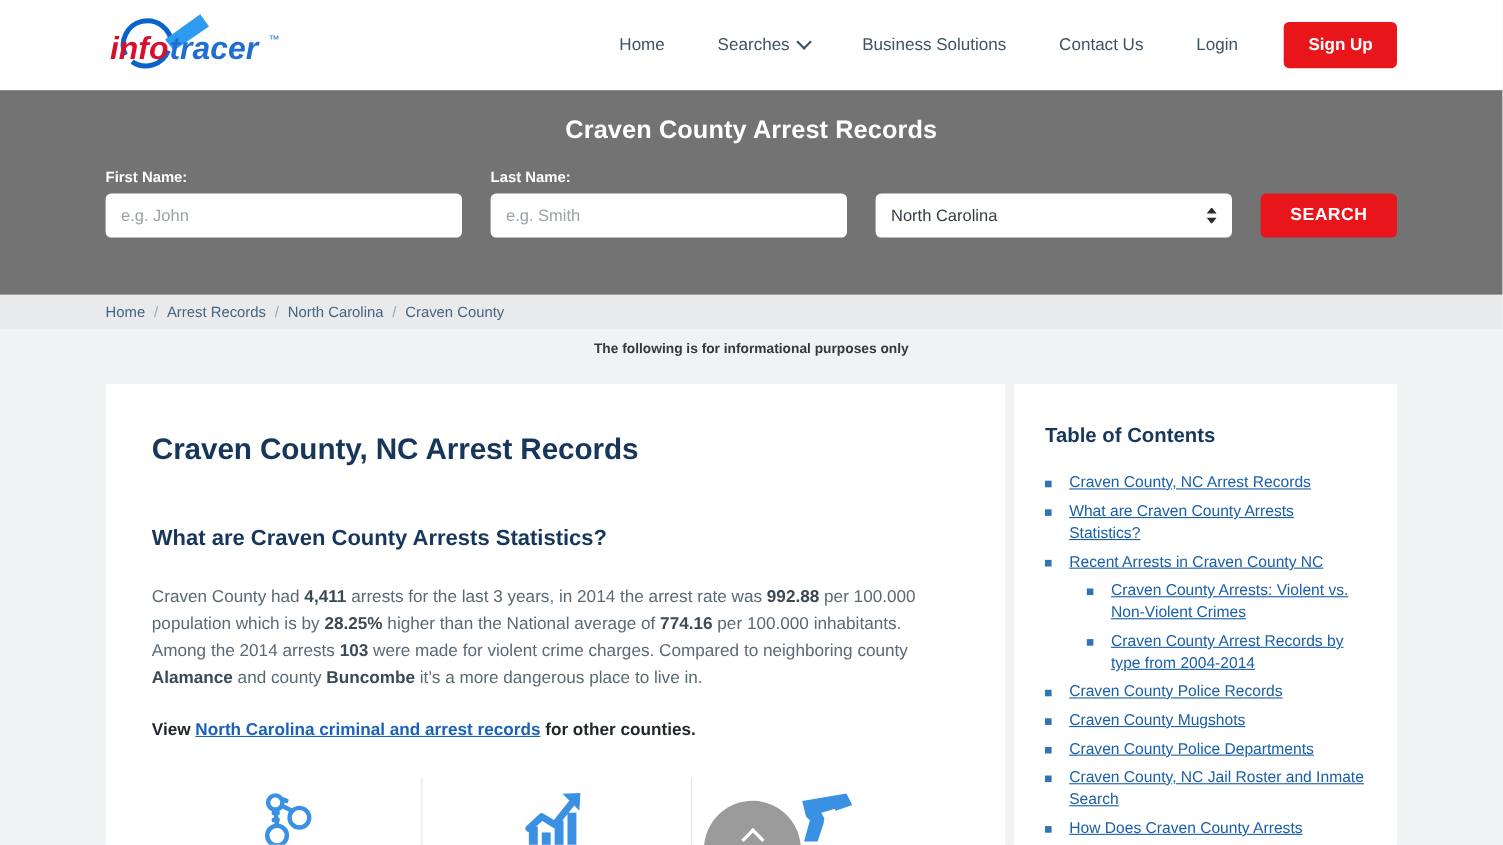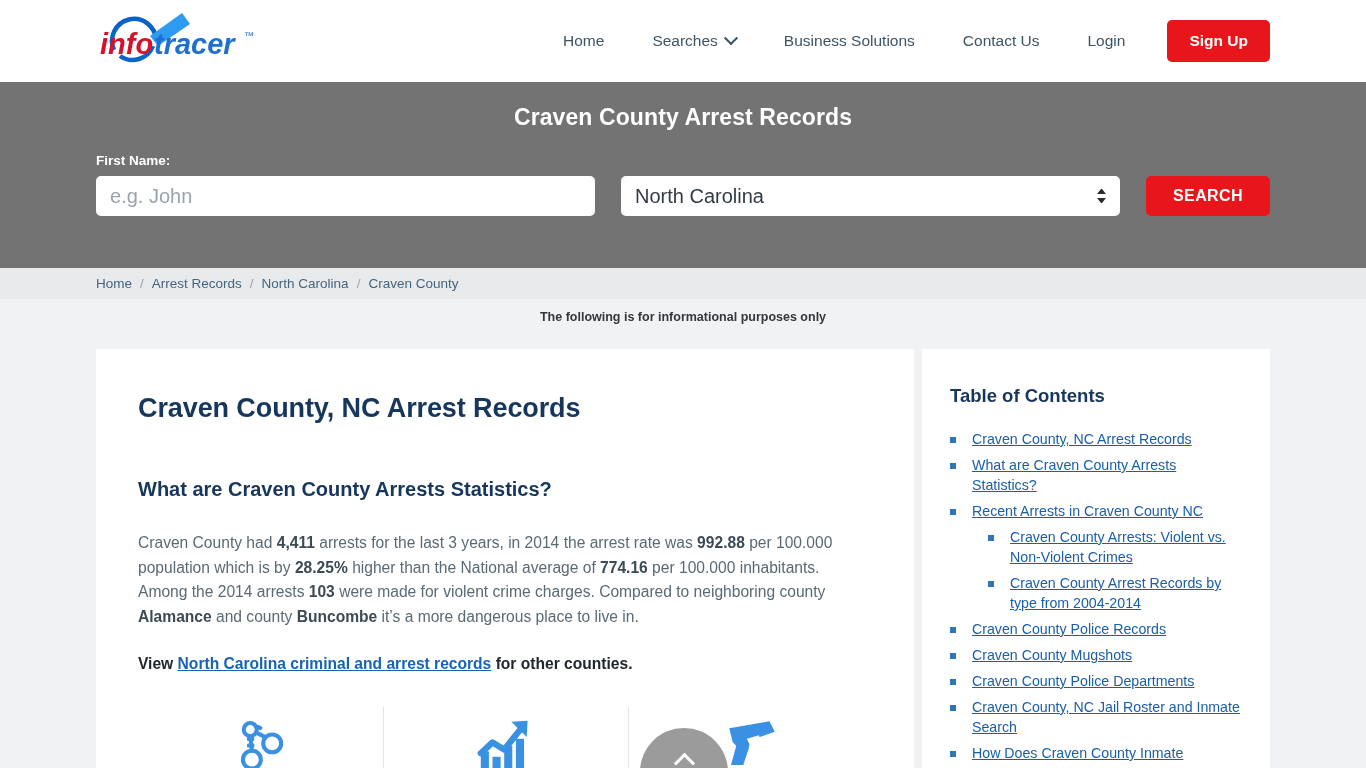--- a/index.html
+++ b/index.html
@@ -93,21 +93,21 @@
     color: #ffffff;
     font-size: 13.5px;
     font-weight: bold;
     margin-bottom: 8px;
   }
   .field input, .field select {
     height: 40px;
     border: none;
     border-radius: 5px;
     padding: 0 14px;
-    font-size: 20px;
+    font-size: 15px;
     font-family: "Liberation Sans", sans-serif;
     color: #333c44;
     background: #fff;
     width: 100%;
   }
   .field input::placeholder { color: #9aa3ab; }
   .select-wrap { position: relative; }
   .select-wrap select {
     appearance: none;
     -webkit-appearance: none;
@@ -338,20 +338,24 @@
 
 <section class="search-banner">
   <h1 class="banner-title">Craven County Arrest Records</h1>
 
   <form class="search-form">
     <div class="field">
       <label class="field-label">First Name:</label>
       <input type="text" placeholder="e.g. John" style="">
     </div>
 
+    <div class="field">
+      <label class="field-label">Last Name:</label>
+      <input type="text" placeholder="e.g. Smith" style="">
+    </div>
 
     <div class="field">
       <div class="select-wrap">
         <select>
           <option>North Carolina</option>
         </select>
         <span class="select-arrows">
           <i class="up"></i>
             <i class="dn"></i>
         </span>
@@ -462,21 +466,21 @@
       <li>
         <span class="bullet-sq"></span>
         <a class="toc-link">Craven County Police Departments</a>
       </li>
       <li>
         <span class="bullet-sq"></span>
         <a class="toc-link">Craven County, NC Jail Roster and Inmate Search</a>
       </li>
       <li>
         <span class="bullet-sq"></span>
-        <a class="toc-link">How Does Craven County Inmate</a>
+        <a class="toc-link">How Does Craven County Arrests</a>
       </li>
     </ul>
   </aside>
 </div>
 
 <div class="scroll-top">
   <span class="chev-up"></span>
 </div>
 
 </body></html>

